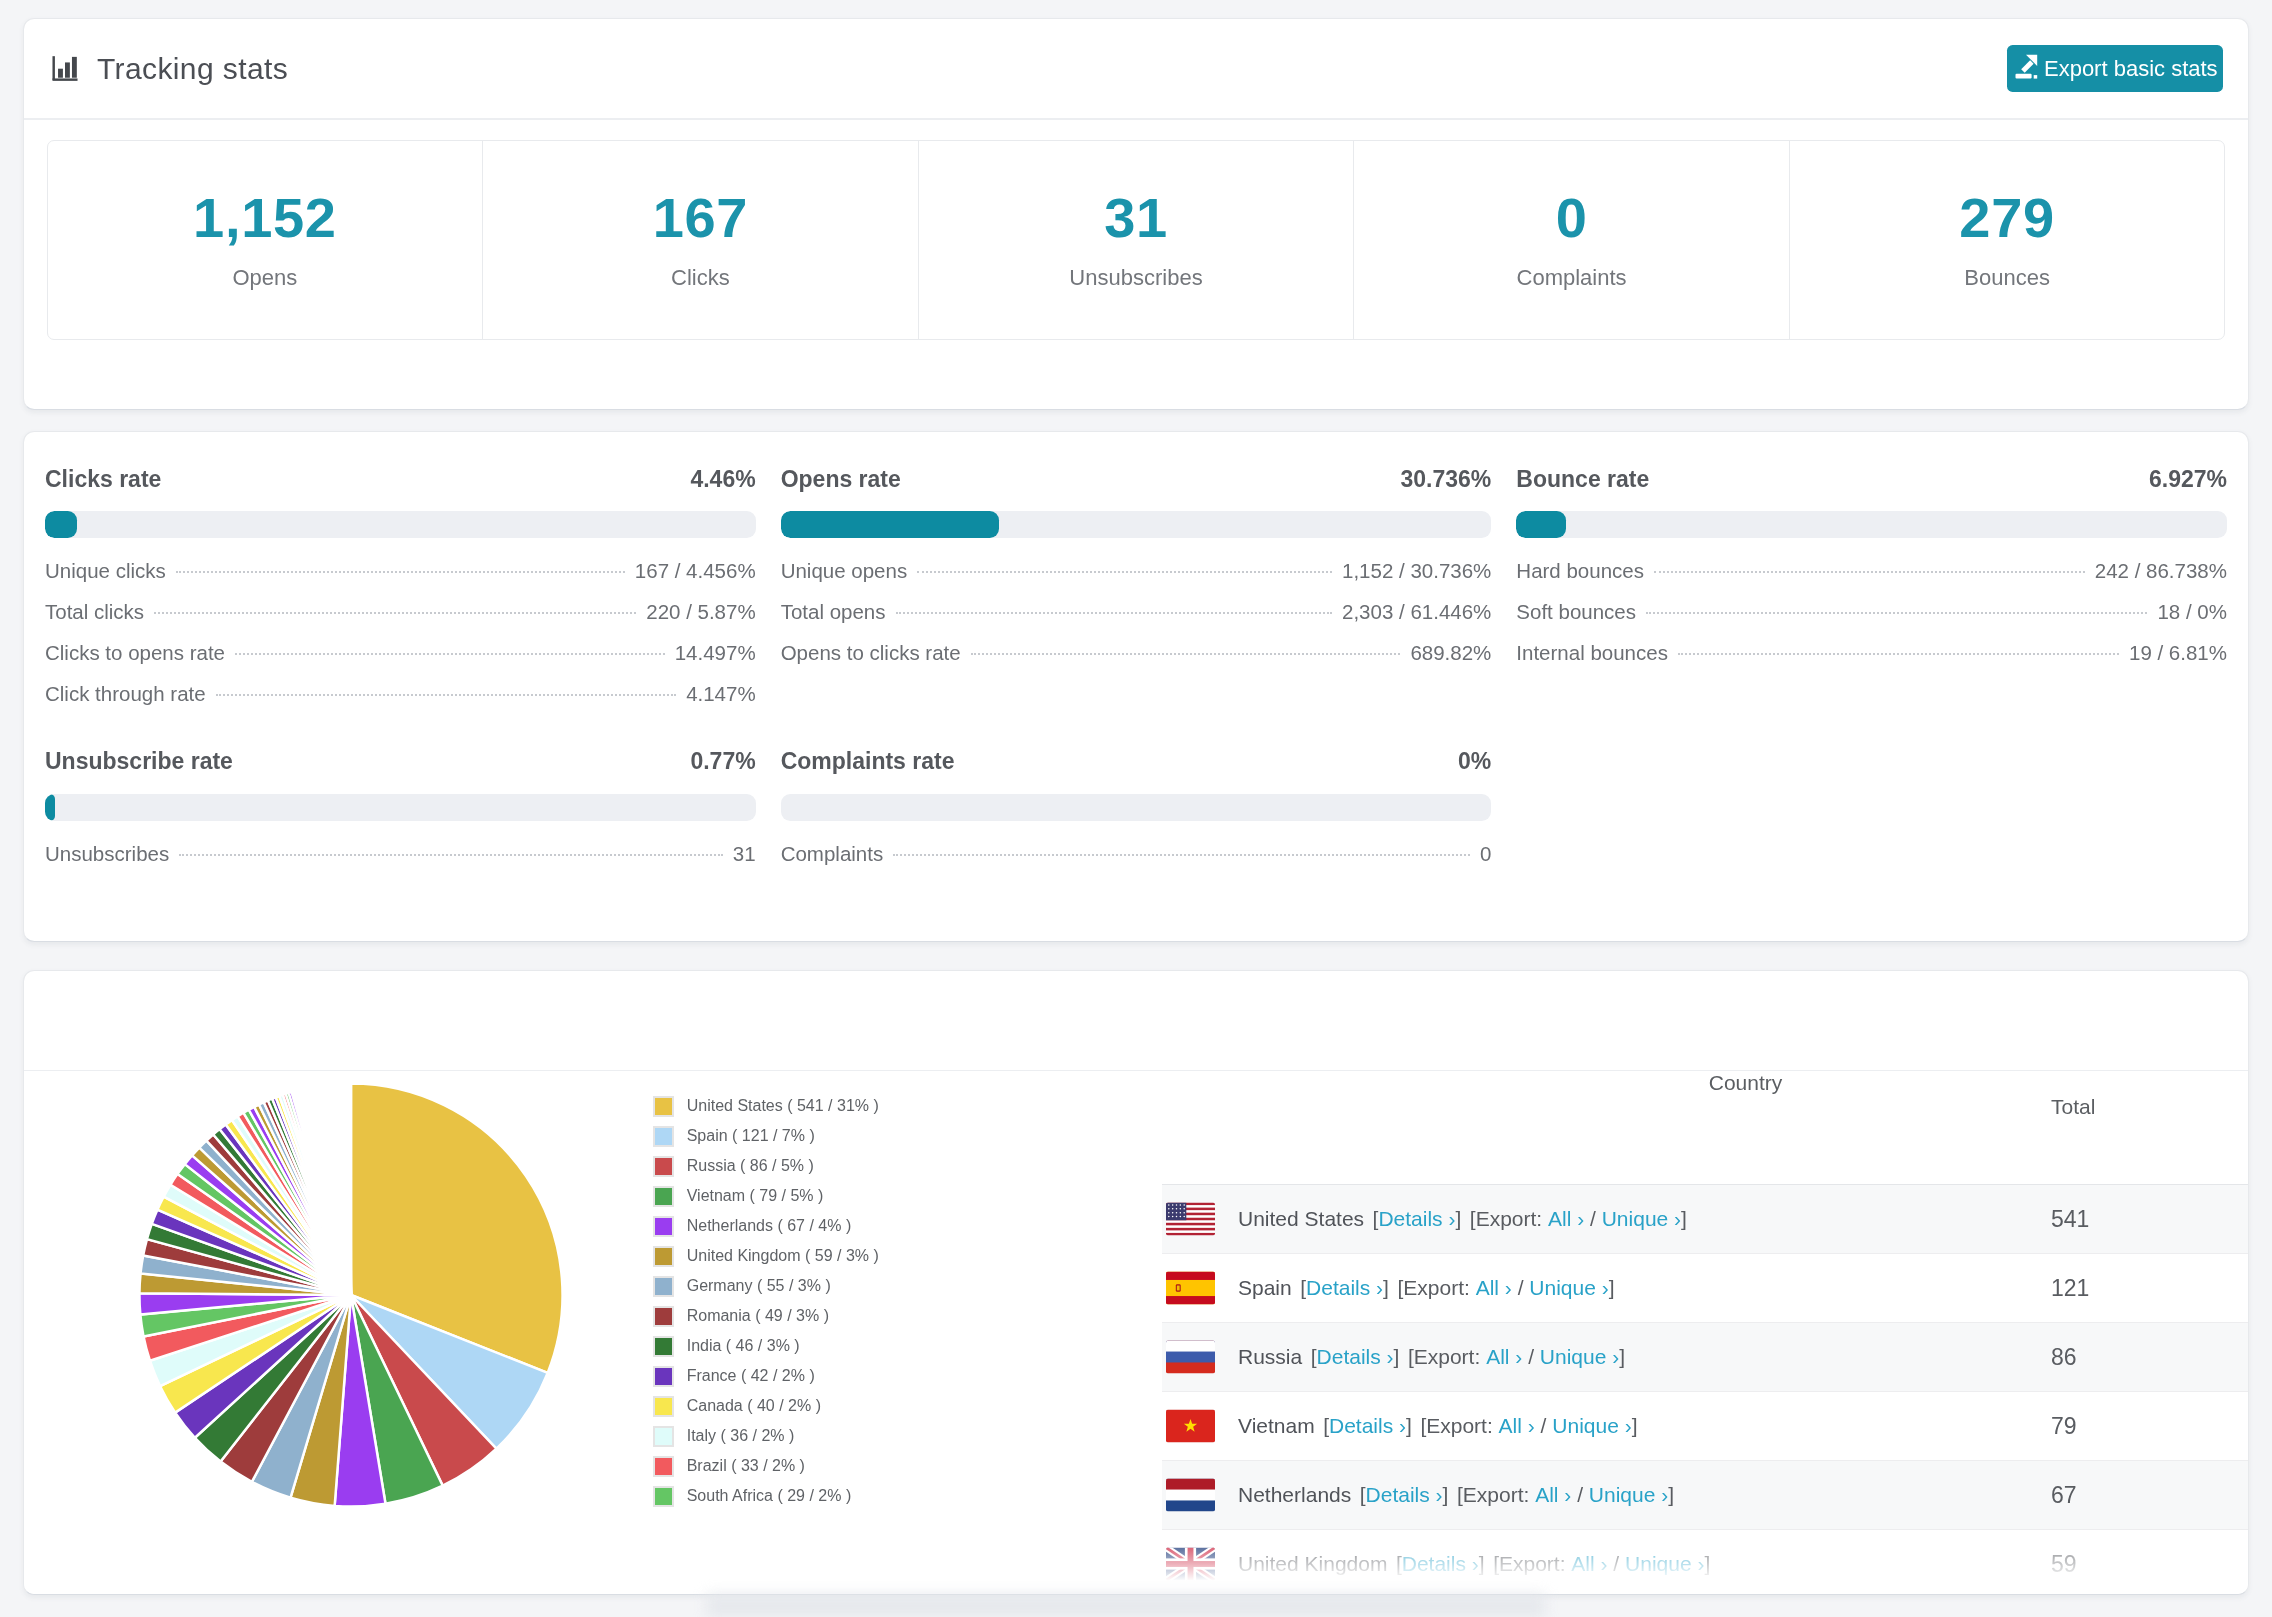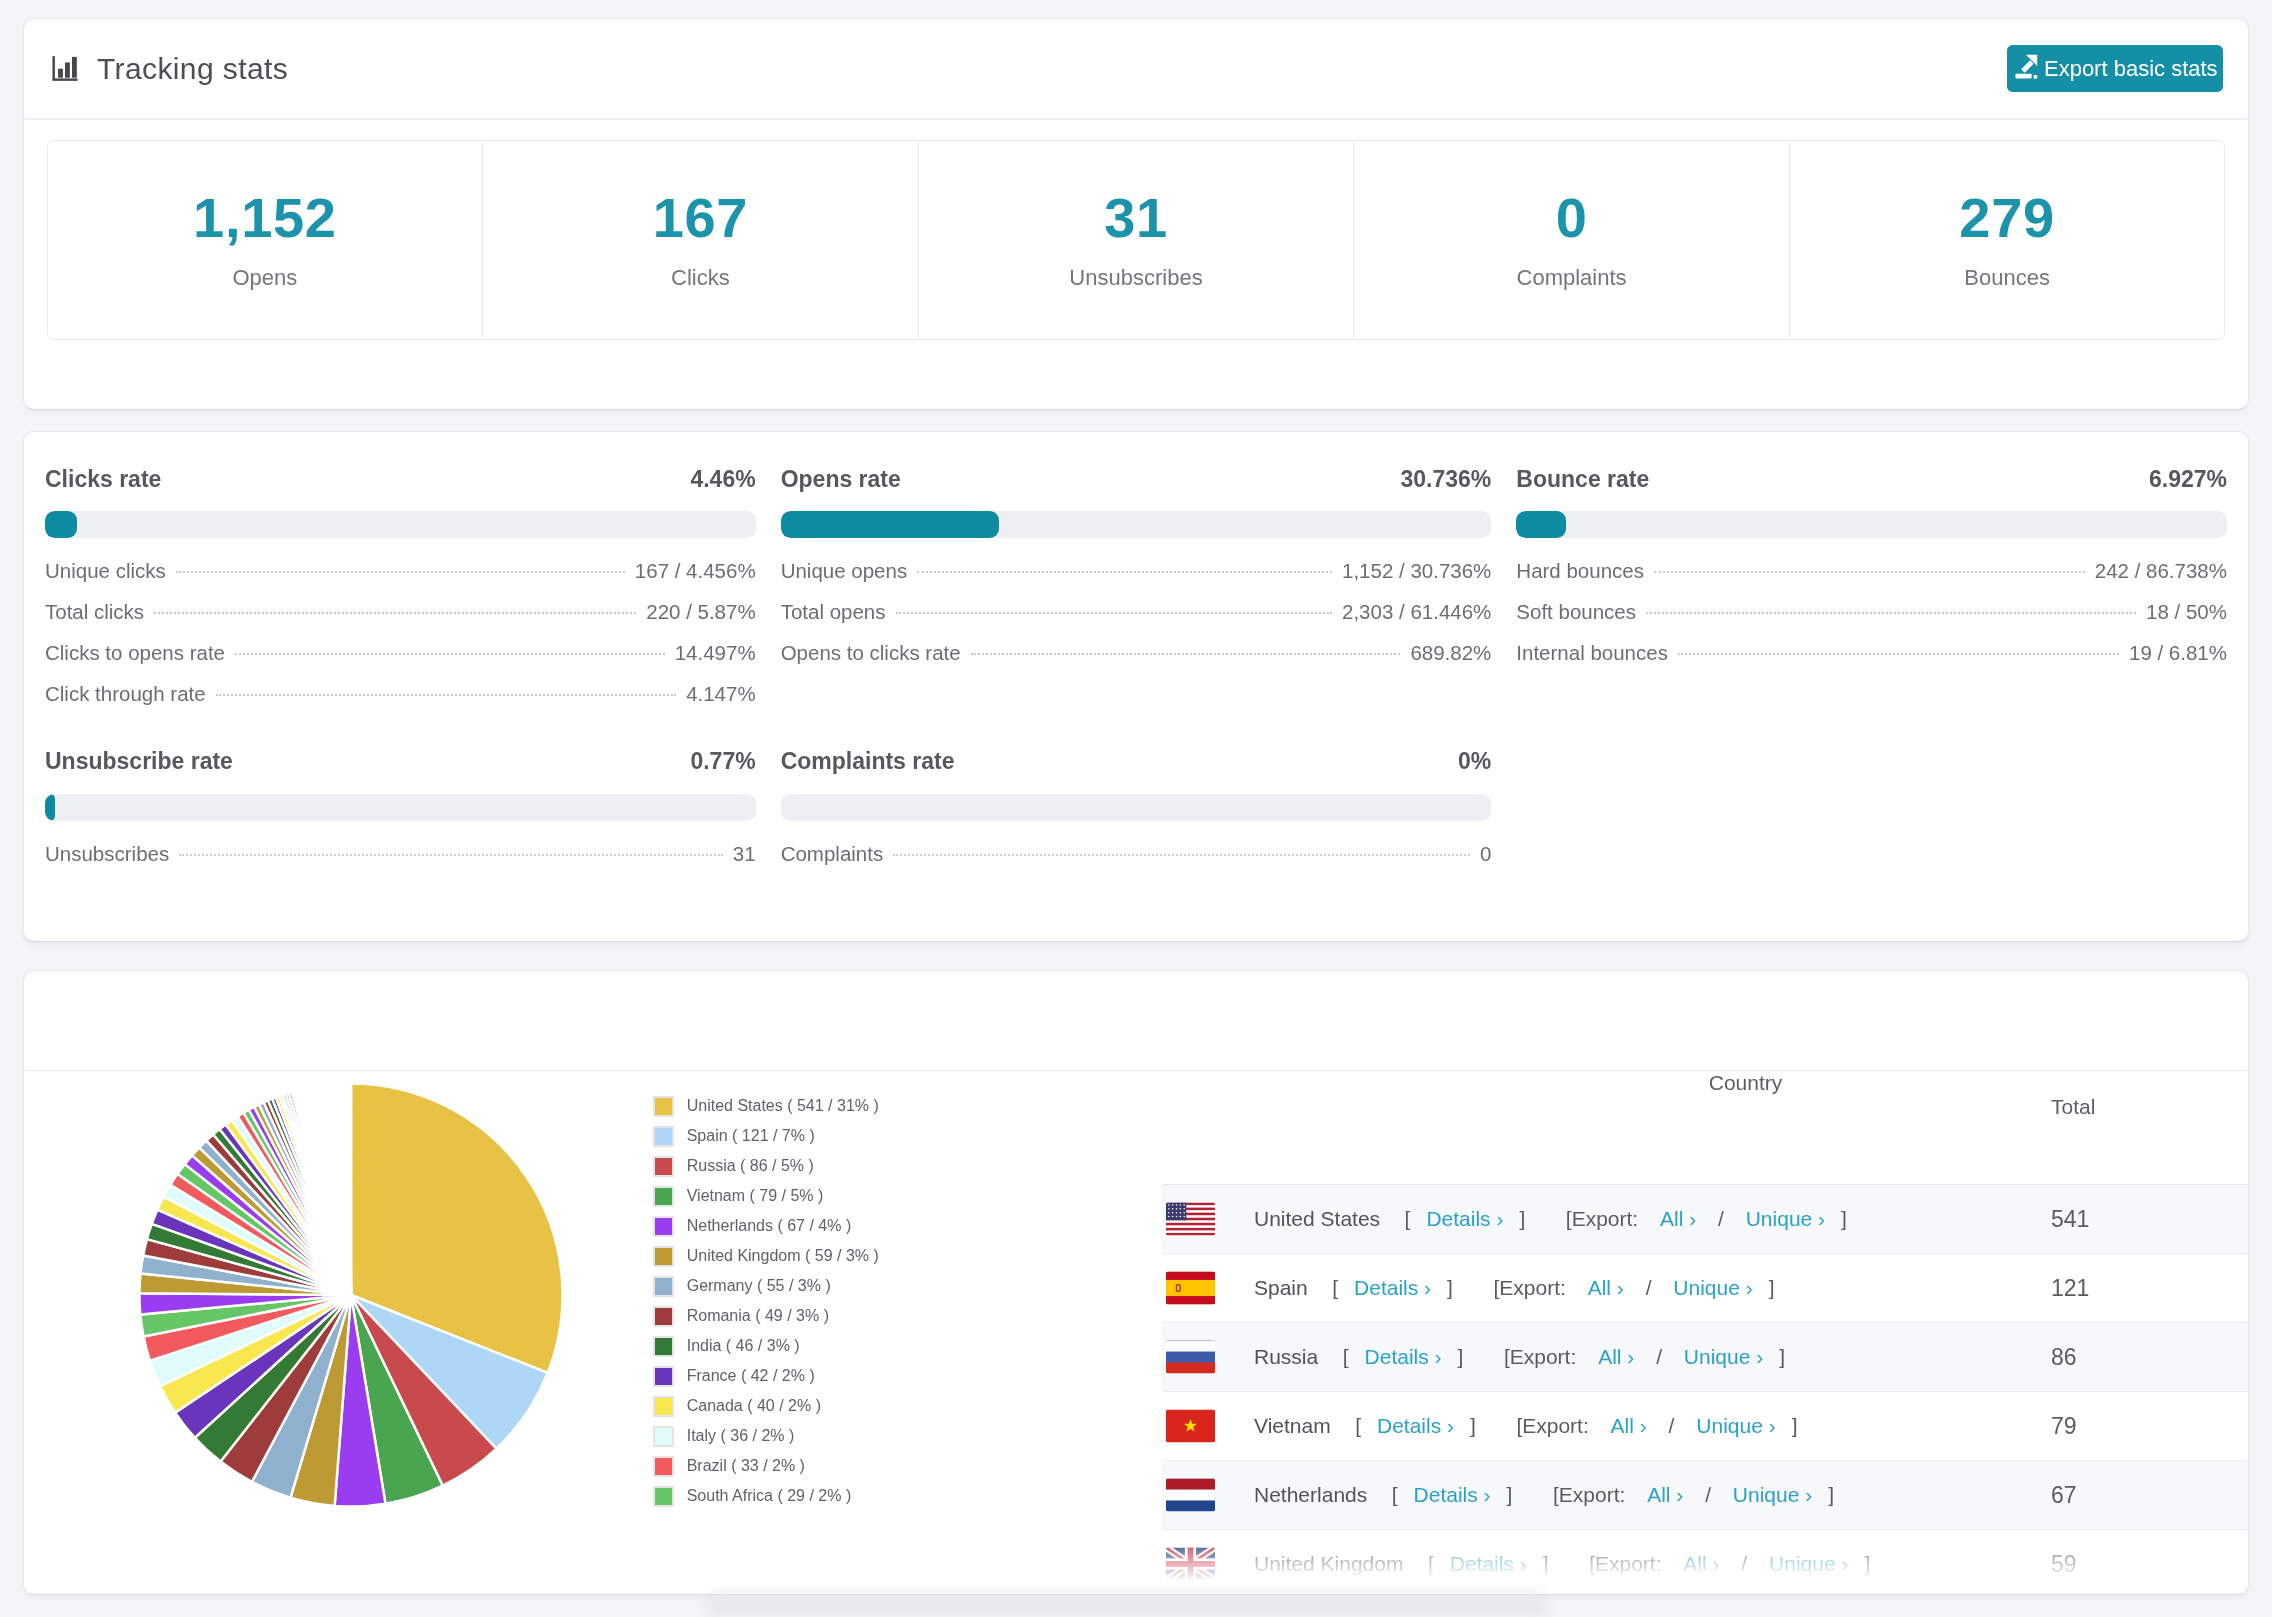--- a/index.html
+++ b/index.html
@@ -78,21 +78,21 @@
 
   .geo-table{position:absolute;left:1138px;top:0;width:1091px;}
   .gt-header{display:flex;align-items:center;height:113px;border-bottom:1.4px solid #e4e6e9;flex-direction:column;}
   .gt-header .gt-country{font-size:21px;color:#5b5e62;}
   .gt-header .gt-total{font-size:21px;color:#5b5e62;}
   .gt-country{padding-left:76px;}
   .gt-total{width:202px;margin-left:auto;flex:none;}
   .gt-row{display:flex;align-items:center;height:68px;border-bottom:0.7px solid #ededef;}
   .gt-row.striped{background:#f7f8f9;}
   .flag{position:absolute;left:3.5px;top:50%;transform:translateY(-50%);width:49px;height:33px;border-radius:2.1px;overflow:hidden;flex:none;box-shadow:0 0 0 0.7px rgba(0,0,0,0.08) inset;}
-  .gt-cell-country{position:relative;flex:1;display:flex;align-items:center;font-size:21px;color:#505359;white-space:nowrap;gap:16px;}
+  .gt-cell-country{position:relative;flex:1;display:flex;align-items:center;font-size:21px;color:#505359;white-space:nowrap;}
   .gt-name{margin-right:8.5px;}
   .gt-link{color:#29a2c8;text-decoration:none;cursor:pointer;}
   .gt-dim{color:#595c61;}
   .gt-total-val{font-size:23px;color:#595c61;}
 
   .bottom-fade{
     position:absolute;left:0;right:0;bottom:0;height:65px;
     background:linear-gradient(to bottom, rgba(255,255,255,0) 0%, #ffffff 80%);
     pointer-events:none;
   }
@@ -225,21 +225,21 @@
         </div>
         <div class="rate-rows">
           <div class="detail-row">
             <span>Hard bounces</span>
             <span class="leader"></span>
             <span>242 / 86.738%</span>
           </div>
           <div class="detail-row">
             <span>Soft bounces</span>
             <span class="leader"></span>
-            <span>18 / 50%</span>
+            <span>18 / 0%</span>
           </div>
           <div class="detail-row">
             <span>Internal bounces</span>
             <span class="leader"></span>
             <span>19 / 6.81%</span>
           </div>
         </div>
       </div>
       <div class="rate-section">
         <div class="rate-head">

